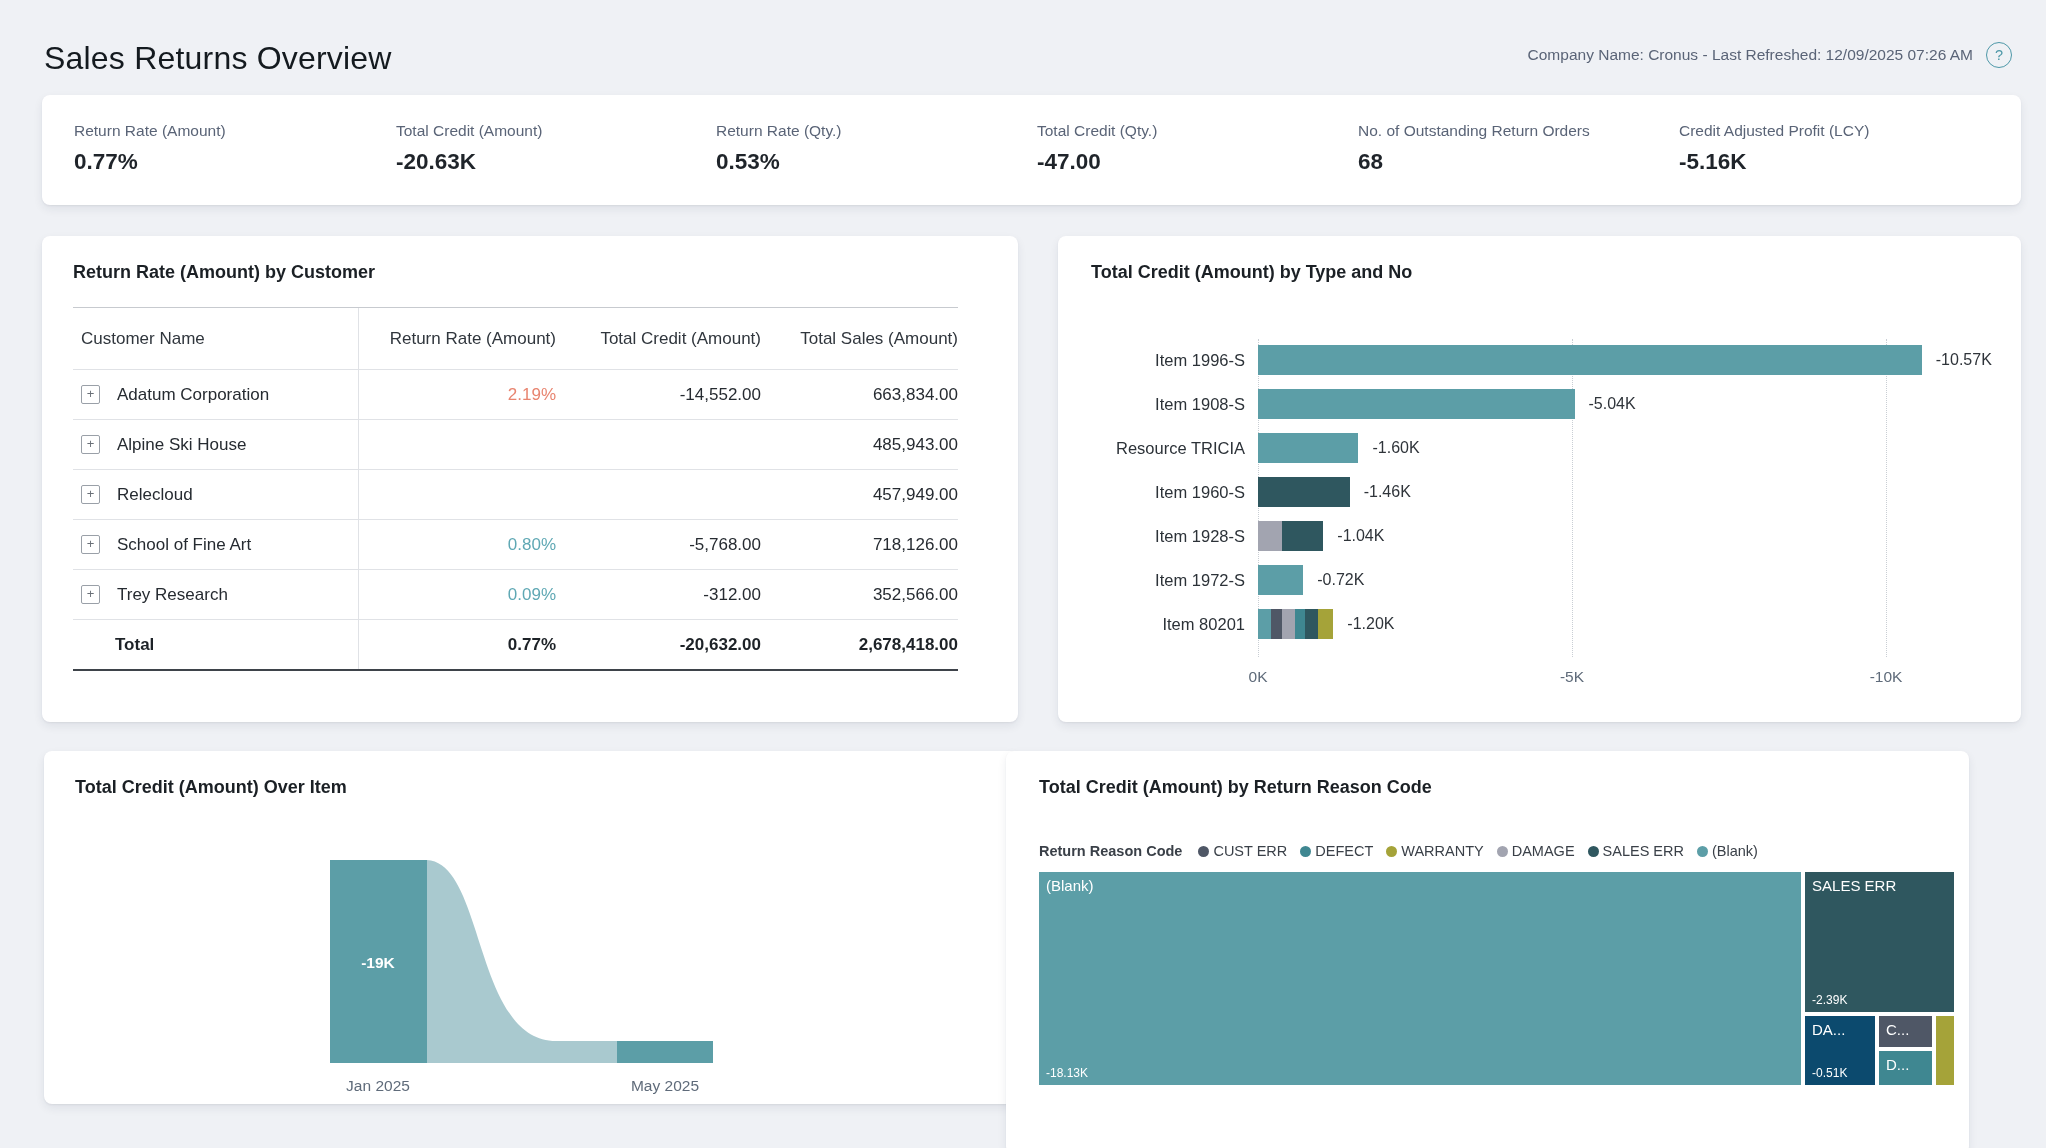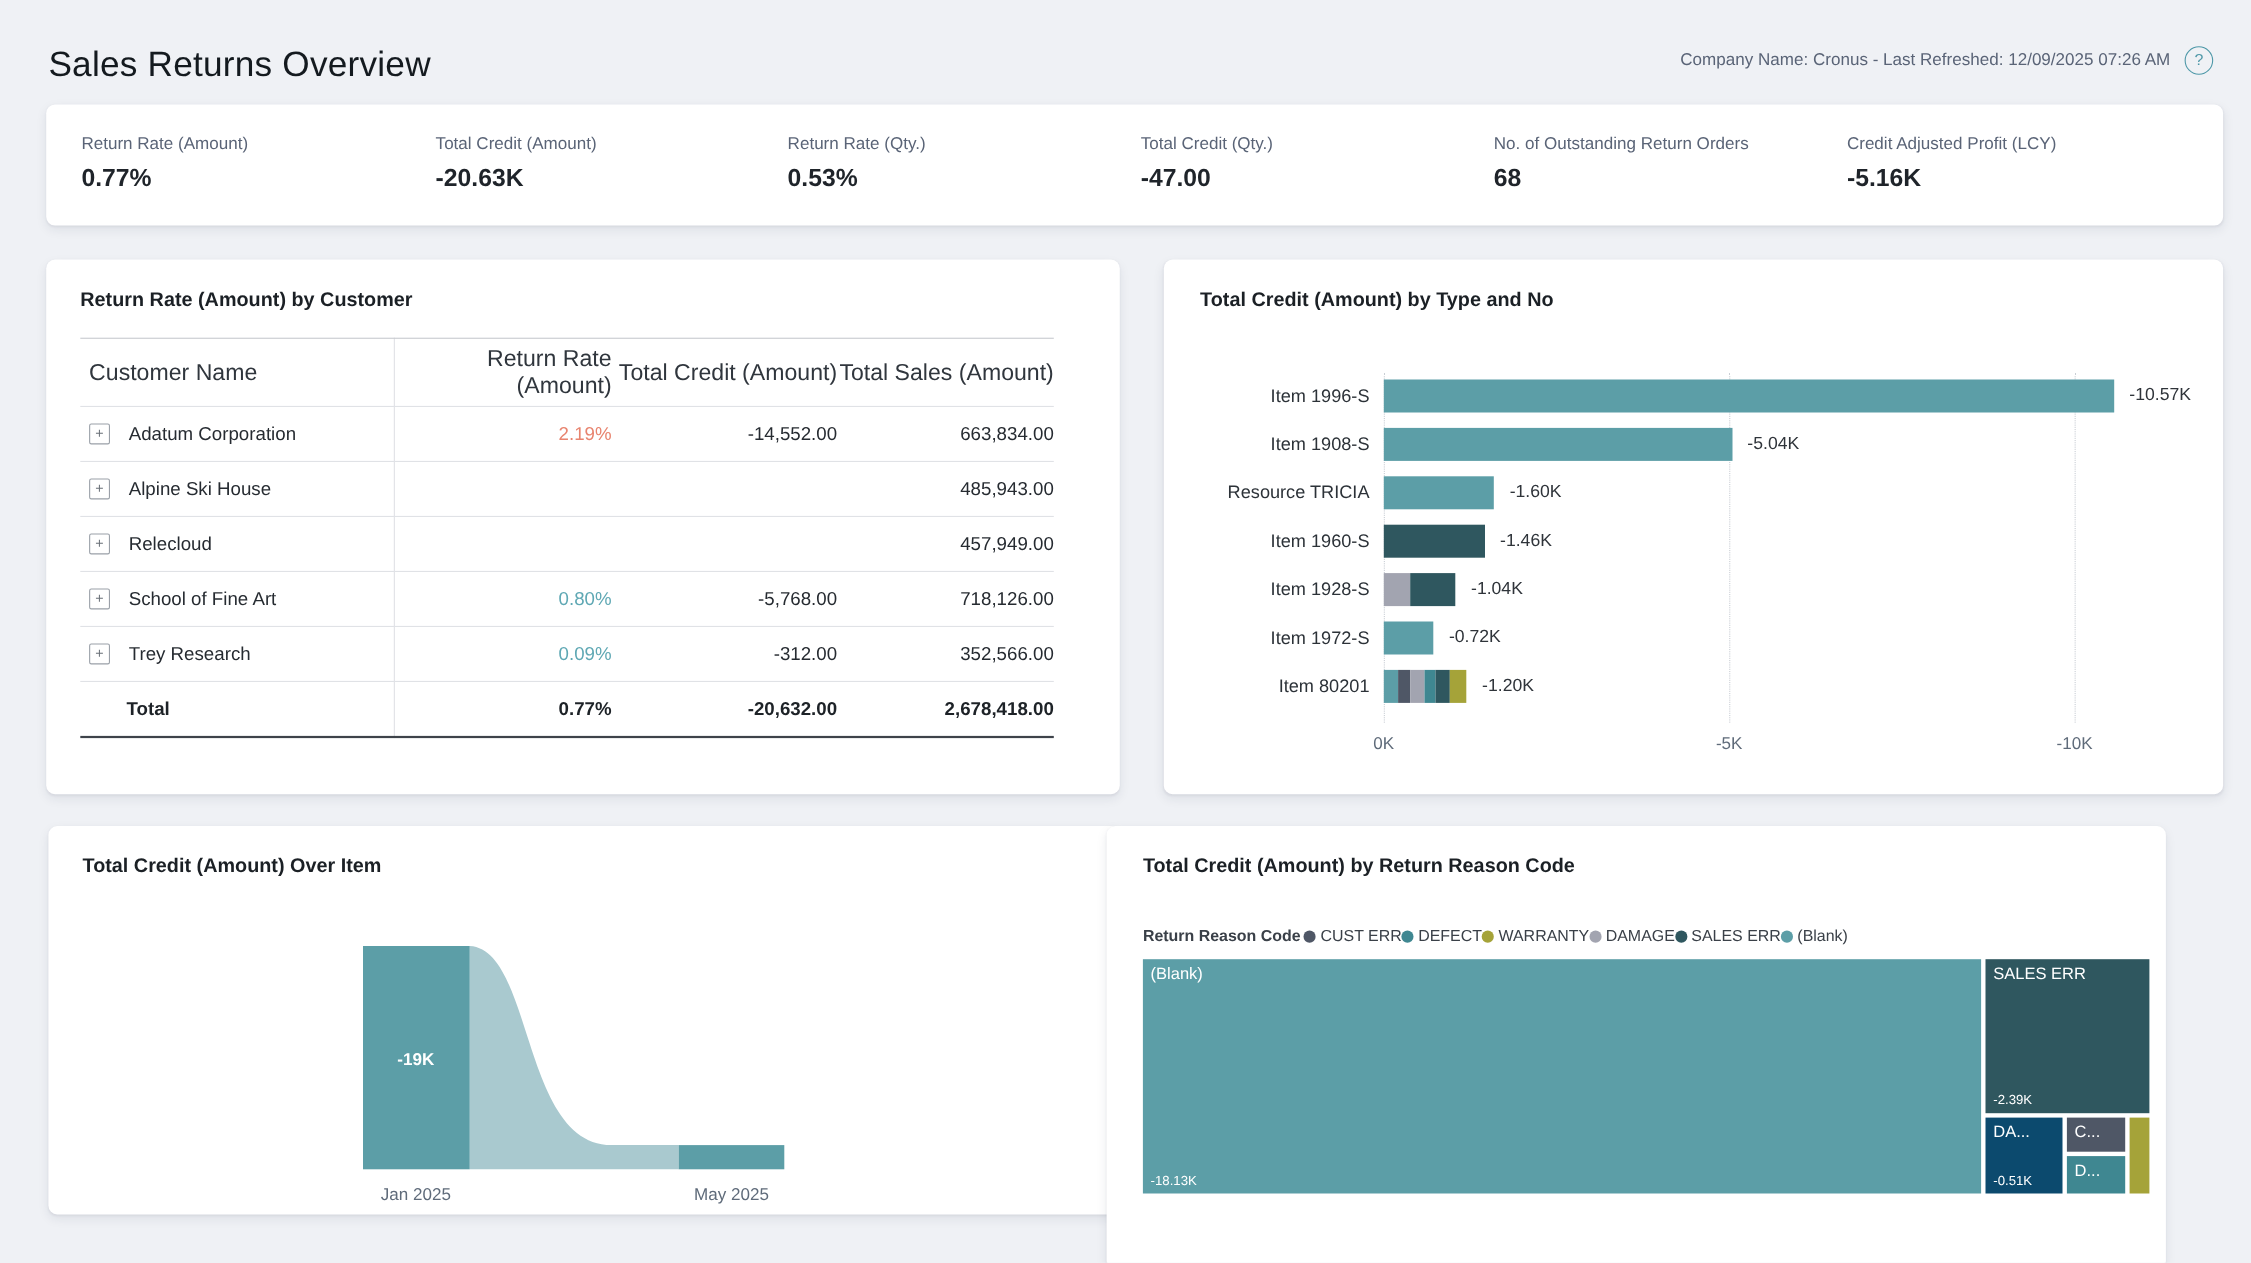--- a/index.html
+++ b/index.html
@@ -22,42 +22,42 @@
   .kpi-label{font-size:15.5px;color:#5a6477;}
   .kpi-value{font-size:22.5px;font-weight:700;color:#1f242a;margin-top:9px;}
 
   .card-title{position:absolute;left:31px;top:26px;font-size:18px;font-weight:700;color:#1b2025;}
   .card-title.r{left:33px;}
 
   
   .tbl{position:absolute;left:31px;top:71px;width:885px;font-size:17px;color:#262b31;}
   .vsep{position:absolute;left:285px;top:0;bottom:0;width:1px;background:#e0e2e6;}
   .trow{display:flex;align-items:center;height:49px;border-bottom:1px solid #e0e2e6;position:relative;}
-  .trow.head{height:61px;border-top:1px solid #c7cacf;font-size:21px;color:#30363d;}
+  .trow.head{height:61px;border-top:1px solid #c7cacf;font-size:17px;color:#30363d;}
   .trow.total{font-weight:700;border-bottom:2.5px solid #3e434a;color:#1d2227;}
   .c1{width:285px;display:flex;align-items:center;padding-left:8px;box-sizing:border-box;}
   .c2{width:198px;text-align:right;}
   .c3{width:205px;text-align:right;}
   .c4{width:197px;text-align:right;}
   .expand{width:17px;height:17px;border:1px solid #9aa0a8;border-radius:2px;color:#6a7078;
           font-size:13px;line-height:15px;text-align:center;margin-right:17px;flex:0 0 auto;cursor:pointer;background:#fff;}
   .total-name{padding-left:34px;}
 
   
   .bc-cats{position:absolute;left:0;top:105px;width:187px;}
   .bc-cat{position:absolute;right:0;height:30px;line-height:30px;font-size:16.5px;color:#2c3238;white-space:nowrap;}
   .bc-plot{position:absolute;left:200px;top:105px;width:750px;height:340px;}
   .bc-grid{position:absolute;top:-2px;height:318px;width:0;border-left:1.5px dotted #c9ced4;}
   .bc-tick{position:absolute;top:327px;width:80px;margin-left:-40px;text-align:center;font-size:15.5px;color:#5f6b7a;}
   .bc-bar{position:absolute;height:30px;display:flex;cursor:pointer;}
   .bc-seg{height:100%;}
   .bc-val{position:absolute;height:30px;line-height:30px;font-size:16px;color:#2f343a;white-space:nowrap;}
 
   
-  .legend{position:absolute;left:33px;top:92px;display:flex;align-items:center;}
+  .legend{position:absolute;left:33px;top:92px;display:flex;align-items:center;gap:13px;}
   .legend-title{font-size:14.5px;font-weight:700;color:#3a4048;margin-right:3px;}
   .legend-item{display:flex;align-items:center;gap:4px;cursor:pointer;}
   .legend-dot{width:11px;height:11px;border-radius:50%;flex:0 0 auto;}
   .legend-label{font-size:14.5px;color:#3a4048;}
   .treemap{position:absolute;left:33px;top:121px;width:915px;height:213px;}
   .tile{position:absolute;color:#fff;overflow:hidden;cursor:pointer;}
   .tile-name{position:absolute;left:7px;top:5px;font-size:15px;white-space:nowrap;}
   .tile-val{position:absolute;left:7px;bottom:5px;font-size:12px;white-space:nowrap;}
 </style>
 </head>

